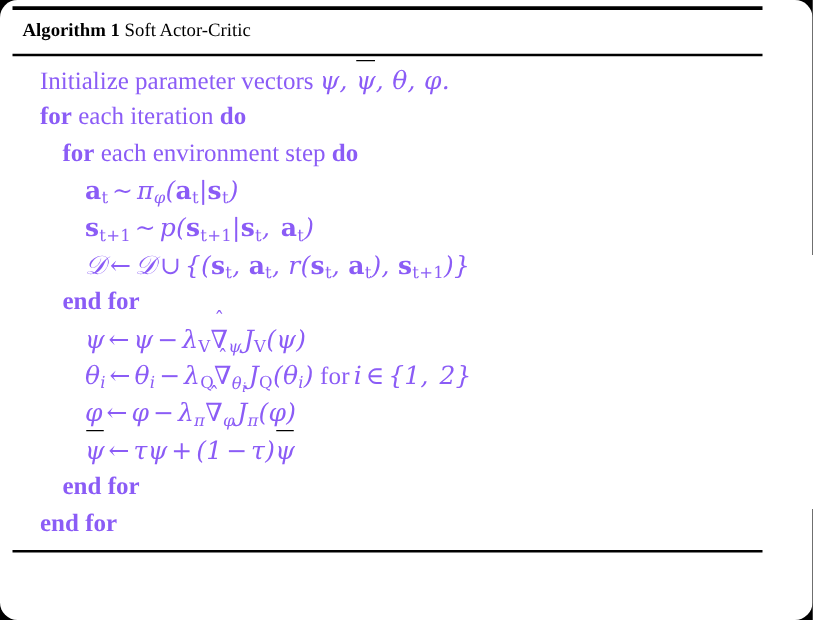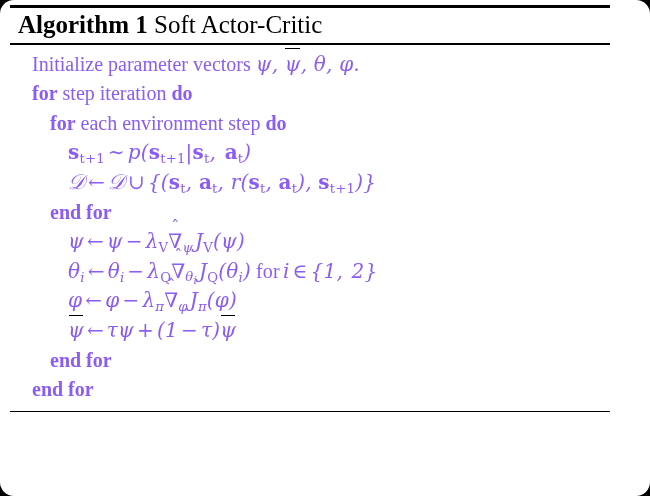--- a/index.html
+++ b/index.html
@@ -37,21 +37,21 @@
     height: 3px;
     background: #000000;
     margin-top: 5px;
   }
   .rule-thin {
     height: 1.6px;
     background: #000000;
   }
 
   .algo-title {
-    font-size: 25px;
+    font-size: 15px;
     line-height: 30px;
     padding: 2px 0 3px 8px;
     color: #000000;
     white-space: nowrap;
   }
   .algo-title .kw {
     font-weight: bold;
   }
 
   .algo-body {
@@ -153,30 +153,33 @@
 
       <div class="line ind0">
         <span>Initialize parameter vectors</span>
         <span class="math">ψ,
           <span class="ovl">ψ</span>,
           θ, φ.</span>
       </div>
 
       <div class="line ind0">
         <span class="kw">for</span>
-        <span>step iteration</span>
+        <span>each iteration</span>
         <span class="kw">do</span>
       </div>
 
       <div class="line ind1">
         <span class="kw">for</span>
         <span>each environment step</span>
         <span class="kw">do</span>
       </div>
 
+      <div class="line ind2">
+        <span class="math"><span class="bfup">a</span><sub><span class="up">t</span></sub><span class="op">∼</span>π<sub>φ</sub>(<span class="bfup">a</span><sub><span class="up">t</span></sub>|<span class="bfup">s</span><sub><span class="up">t</span></sub>)</span>
+      </div>
 
       <div class="line ind2">
         <span class="math"><span class="bfup">s</span><sub><span class="up">t+1</span></sub><span class="op">∼</span>p(<span class="bfup">s</span><sub><span class="up">t+1</span></sub>|<span class="bfup">s</span><sub><span class="up">t</span></sub>,<span class="thin"></span> <span class="bfup">a</span><sub><span class="up">t</span></sub>)</span>
       </div>
 
       <div class="line ind2">
         <span class="math"><span class="cal">𝒟</span><span class="op">←</span><span class="cal">𝒟</span><span class="op">∪</span>{(<span class="bfup">s</span><sub><span class="up">t</span></sub>, <span class="bfup">a</span><sub><span class="up">t</span></sub>, r(<span class="bfup">s</span><sub><span class="up">t</span></sub>, <span class="bfup">a</span><sub><span class="up">t</span></sub>), <span class="bfup">s</span><sub><span class="up">t+1</span></sub>)}</span>
       </div>
 
       <div class="line ind1">

